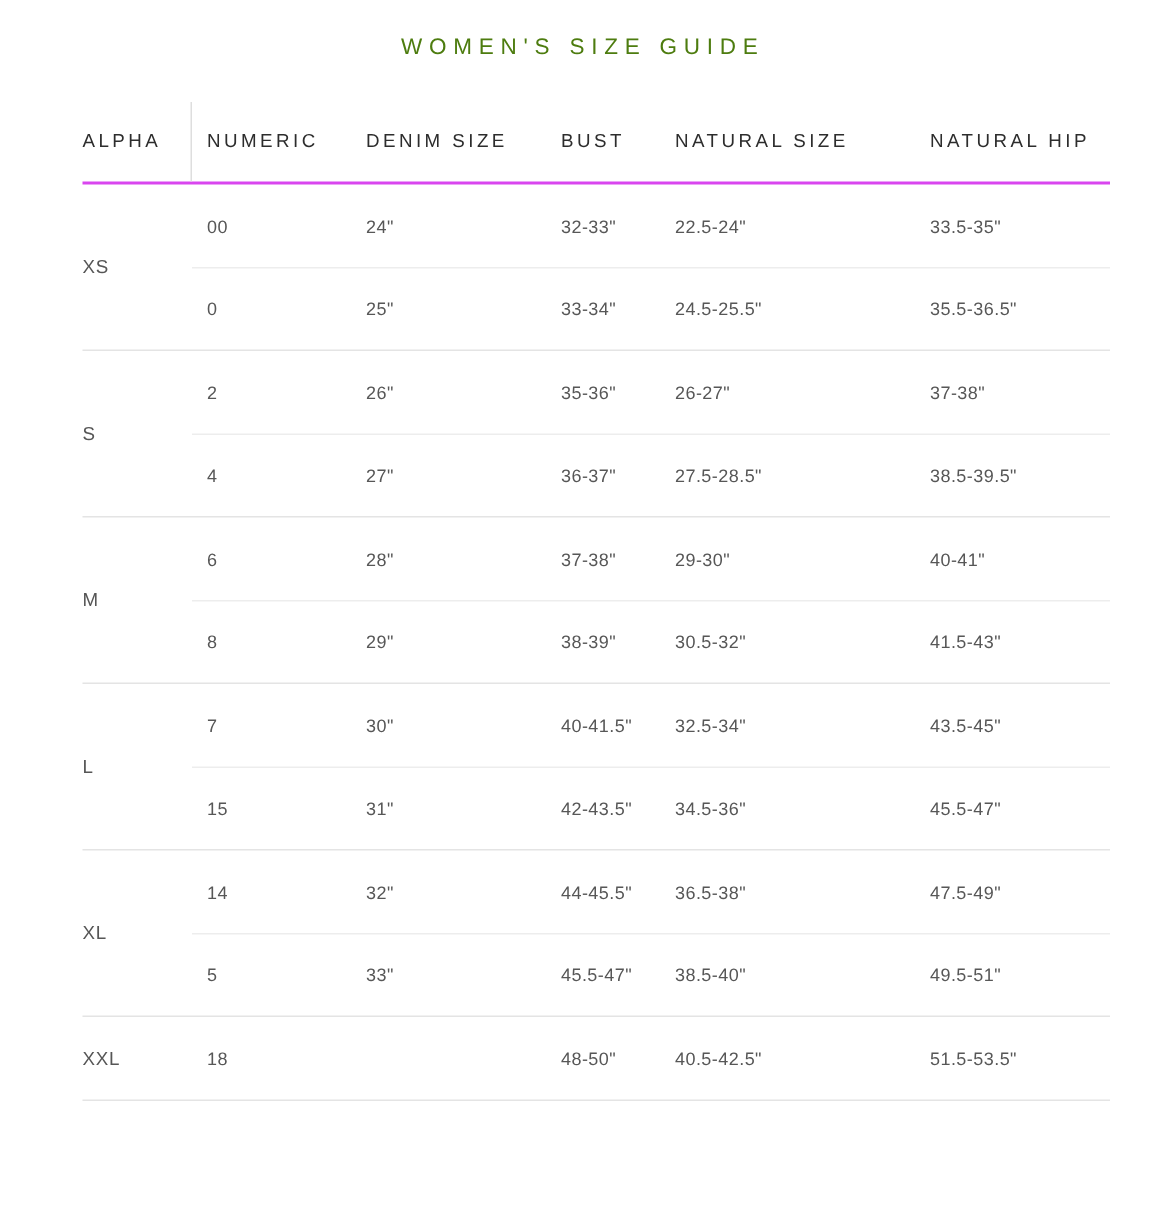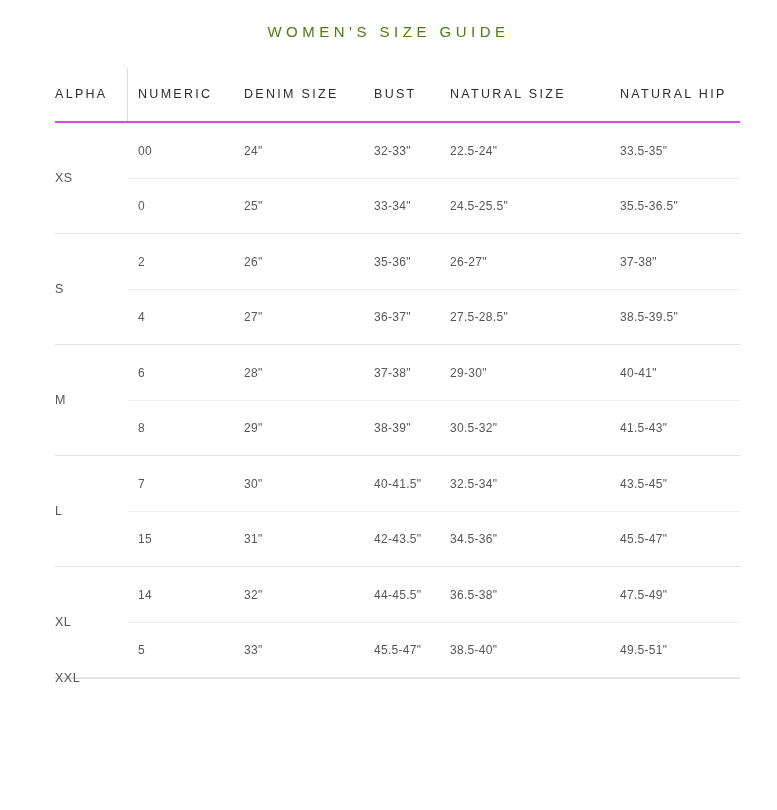--- a/index.html
+++ b/index.html
@@ -172,16 +172,24 @@
         <span class="cell">5</span>
         <span class="cell">33"</span>
         <span class="cell">45.5-47"</span>
         <span class="cell">38.5-40"</span>
         <span class="cell">49.5-51"</span>
       </div>
     </div>
 
     <div class="group">
       <span class="alpha-cell">XXL</span>
+      <div class="row grid-cols">
+        <span></span>
+        <span class="cell">18</span>
+        <span class="cell"></span>
+        <span class="cell">48-50"</span>
+        <span class="cell">40.5-42.5"</span>
+        <span class="cell">51.5-53.5"</span>
+      </div>
     </div>
 
   </div>
 </div>
 
 </body></html>

